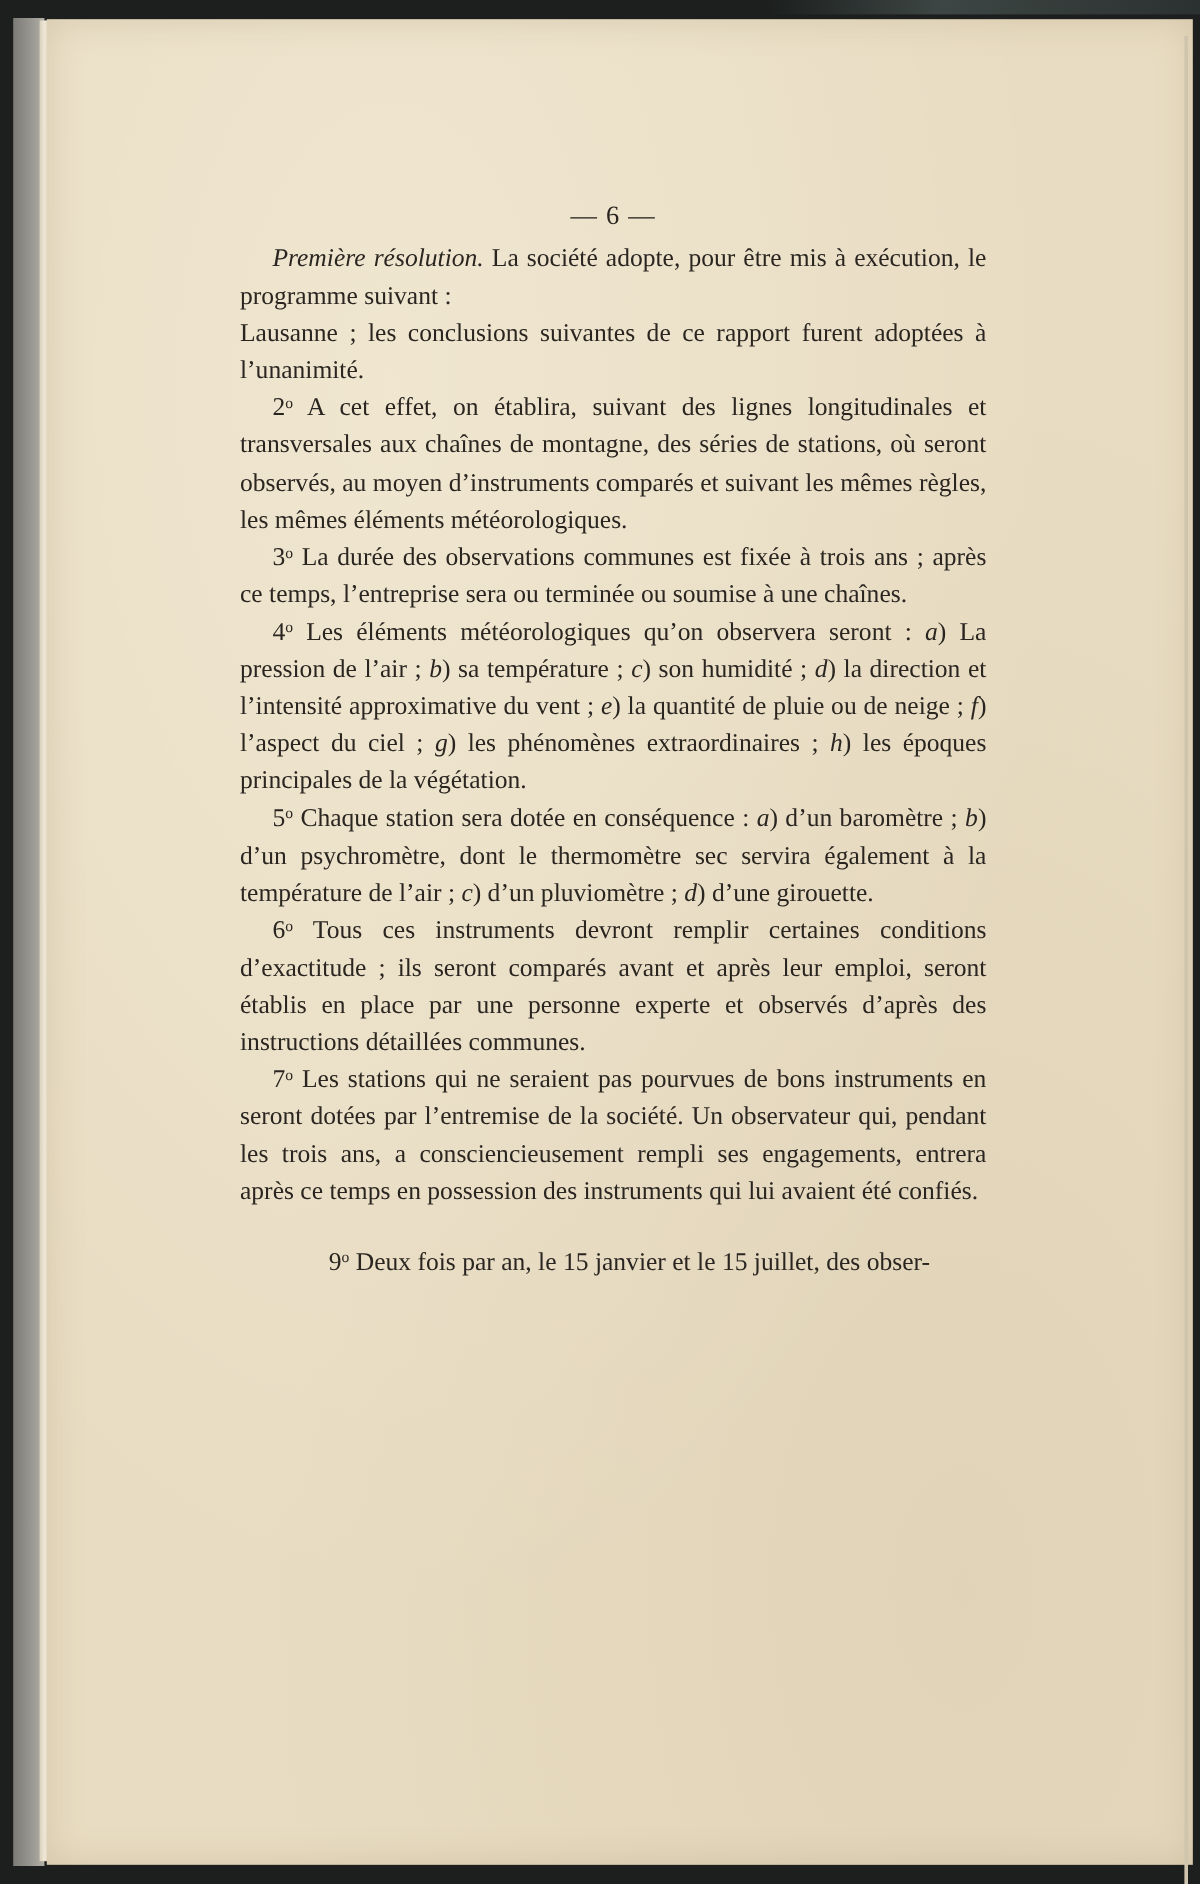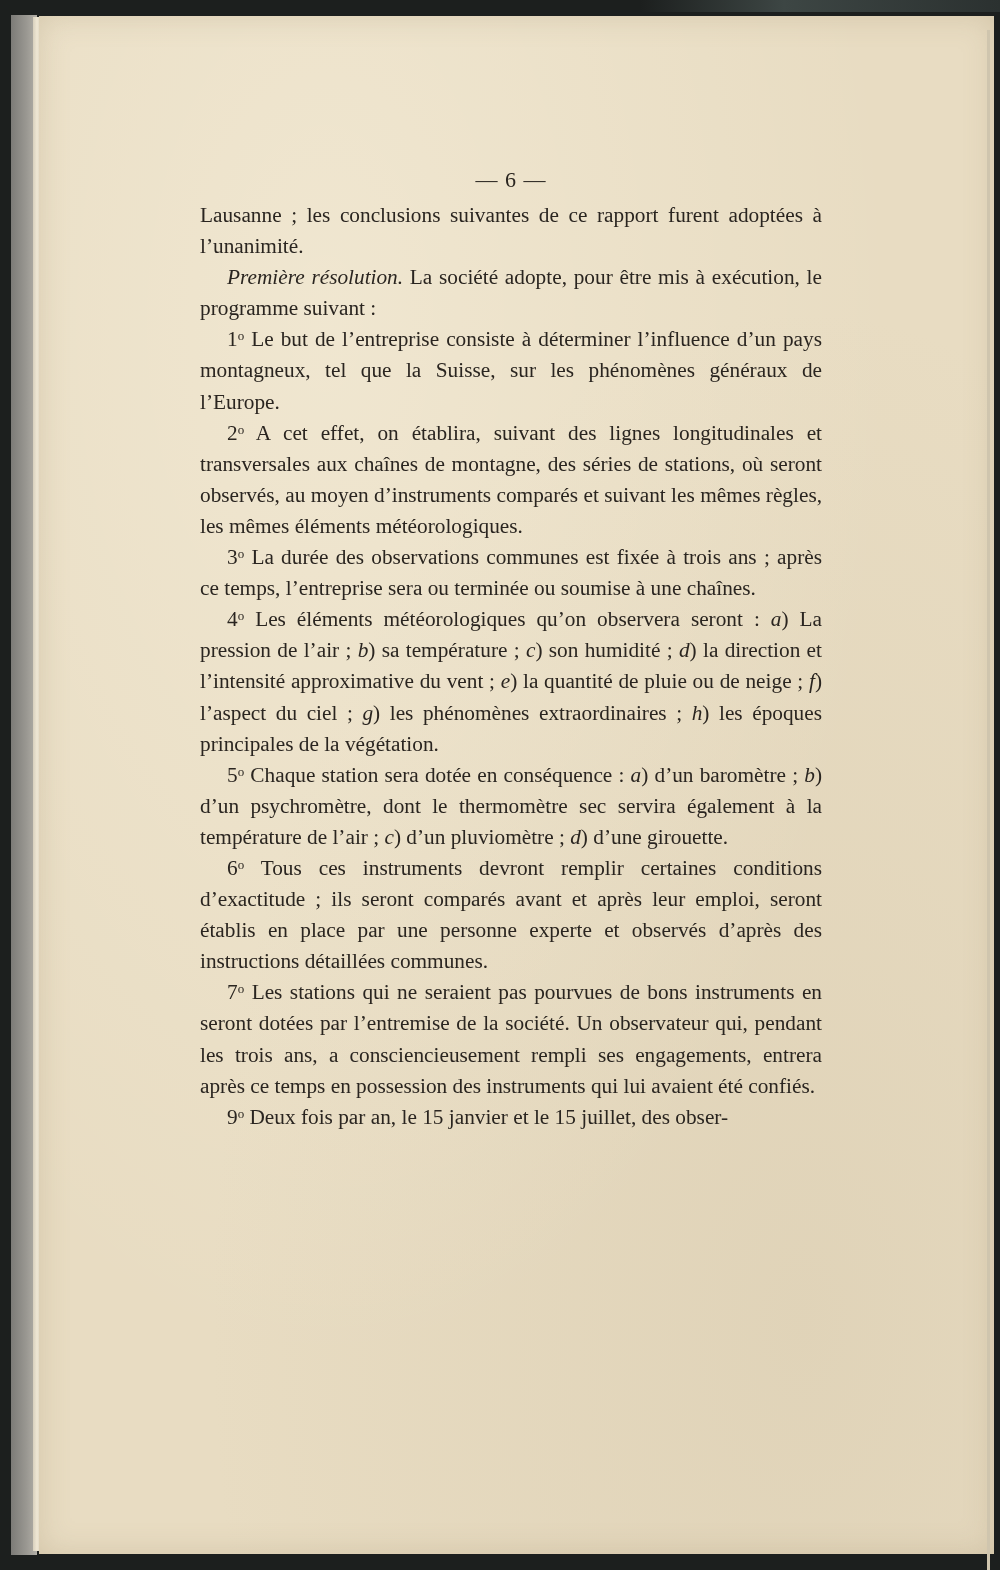--- a/index.html
+++ b/index.html
@@ -97,32 +97,31 @@
   <div class="top-strip"></div>
   <div class="page-edge-left"></div>
   <div class="page-stack"></div>
   <div class="page">
     <div class="right-edge"></div>
   </div>
 
   <div class="text-block">
     <div class="folio">— 6 —</div>
 
+    <p class="para indent">
+      <span class="it">Première résolution.</span><span> La société adopte, pour être mis à exécution, le programme suivant :</span>
+    </p>
+
     <p class="para">
       <span>Lausanne ; les conclusions suivantes de ce rapport furent adoptées à l’unanimité.</span>
     </p>
 
-    <p class="para indent">
-      <span class="it">Première résolution.</span><span> La société adopte, pour être mis à exécution, le programme suivant :</span>
-    </p>
-
     <div id="items">
-        <p class="para indent"><span>1</span><span class="ord">o</span><span> Le but de l’entreprise consiste à déterminer l’influence d’un pays montagneux, tel que la Suisse, sur les phénomènes généraux de l’Europe.</span></p>
         <p class="para indent"><span>2</span><span class="ord">o</span><span> A cet effet, on établira, suivant des lignes longitudinales et transversales aux chaînes de montagne, des séries de stations, où seront observés, au moyen d’instruments comparés et suivant les mêmes règles, les mêmes éléments météorologiques.</span></p>
         <p class="para indent"><span>3</span><span class="ord">o</span><span> La durée des observations communes est fixée à trois ans ; après ce temps, l’entreprise sera ou terminée ou soumise à une chaînes.</span></p>
         <p class="para indent"><span>4</span><span class="ord">o</span><span> Les éléments météorologiques qu’on observera seront : </span><span class="it">a</span><span>) La pression de l’air ; </span><span class="it">b</span><span>) sa température ; </span><span class="it">c</span><span>) son humidité ; </span><span class="it">d</span><span>) la direction et l’intensité approximative du vent ; </span><span class="it">e</span><span>) la quantité de pluie ou de neige ; </span><span class="it">f</span><span>) l’aspect du ciel ; </span><span class="it">g</span><span>) les phénomènes extraordinaires ; </span><span class="it">h</span><span>) les époques principales de la végétation.</span></p>
         <p class="para indent"><span>5</span><span class="ord">o</span><span> Chaque station sera dotée en conséquence : </span><span class="it">a</span><span>) d’un baromètre ; </span><span class="it">b</span><span>) d’un psychromètre, dont le thermomètre sec servira également à la température de l’air ; </span><span class="it">c</span><span>) d’un pluviomètre ; </span><span class="it">d</span><span>) d’une girouette.</span></p>
         <p class="para indent"><span>6</span><span class="ord">o</span><span> Tous ces instruments devront remplir certaines conditions d’exactitude ; ils seront comparés avant et après leur emploi, seront établis en place par une personne experte et observés d’après des instructions détaillées communes.</span></p>
         <p class="para indent"><span>7</span><span class="ord">o</span><span> Les stations qui ne seraient pas pourvues de bons instruments en seront dotées par l’entremise de la société. Un observateur qui, pendant les trois ans, a consciencieusement rempli ses engagements, entrera après ce temps en possession des instruments qui lui avaient été confiés.</span></p>
-        <p class="para indent" style="text-align: left;"><span>9</span><span class="ord">o</span><span> Deux fois par an, le 15 janvier et le 15 juillet, des obser-</span></p>
+        <p class="para indent" style="text-align: center; margin-top: 28px;"><span>9</span><span class="ord">o</span><span> Deux fois par an, le 15 janvier et le 15 juillet, des obser-</span></p>
       </div>
   </div>
 </div>
 
 </body></html>

